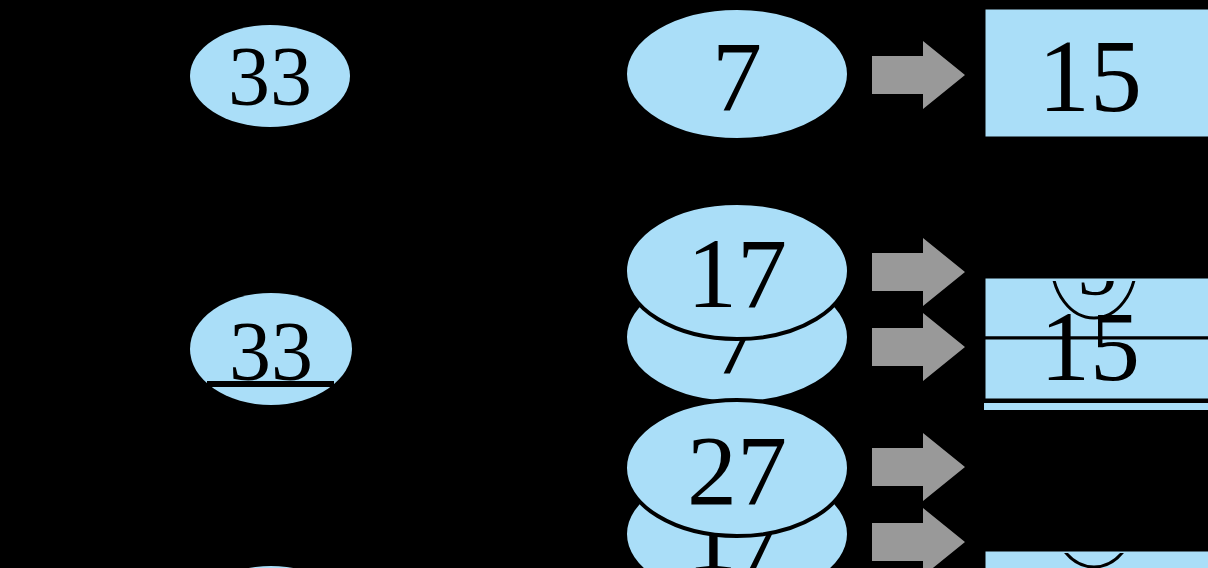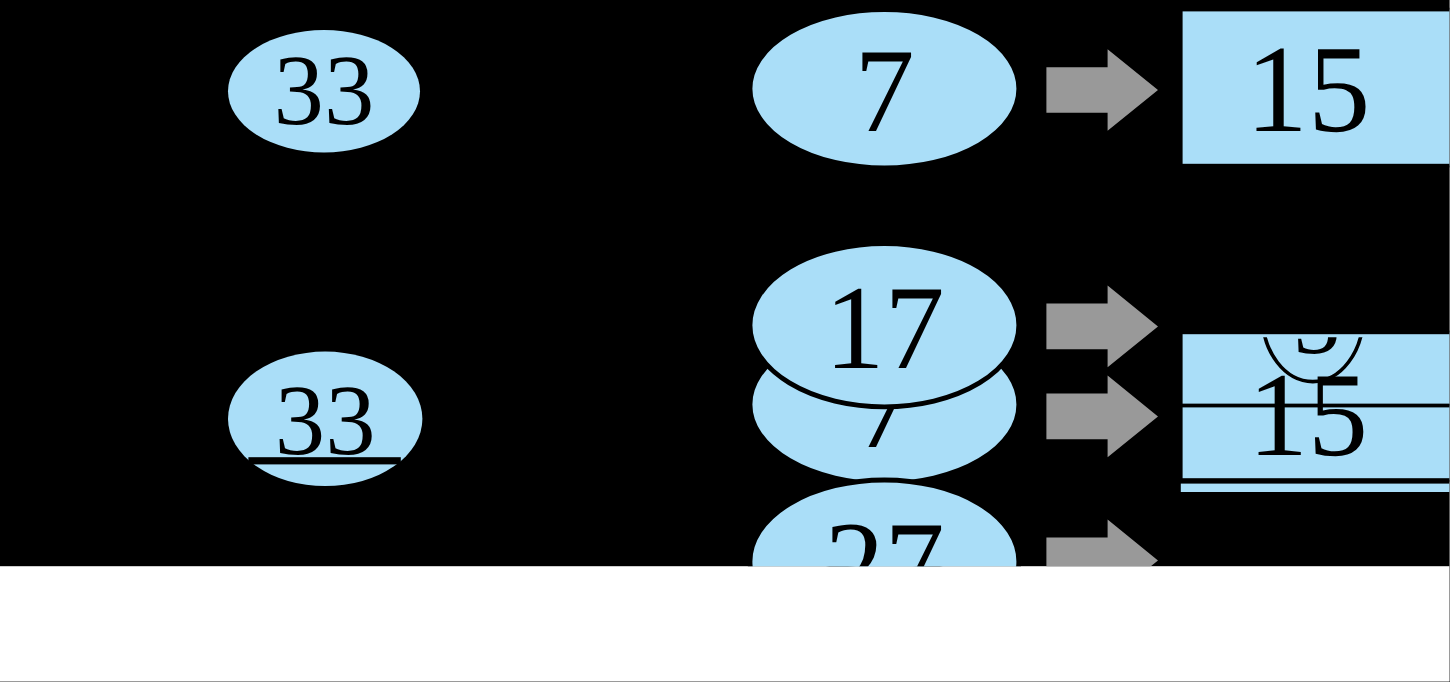--- a/index.html
+++ b/index.html
@@ -1,19 +1,19 @@
 <!DOCTYPE html>
 <html style="--bg: #000000; --node-fill: #aadef8; --node-stroke: #000000; --arrow-fill: #999999; --text-color: #000000;"><head>
 <meta charset="utf-8">
 <style>
   html, body { margin: 0; padding: 0; }
   .canvas {
     position: relative;
     width: 1208px;
-    height: 472px;
+    height: 568px;
     background: var(--bg, #000);
     overflow: hidden;
   }
   svg { display: block; }
   .node      { fill: var(--node-fill, #aadef8); }
   .outlined  { stroke: var(--node-stroke, #000); stroke-width: 4px; }
   .boxline   { stroke: var(--node-stroke, #000); stroke-width: 3px; }
   .plain     { stroke: none; }
   .arrow     { fill: var(--arrow-fill, #999); }
   .ink       { fill: var(--text-color, #000); stroke: none; }

